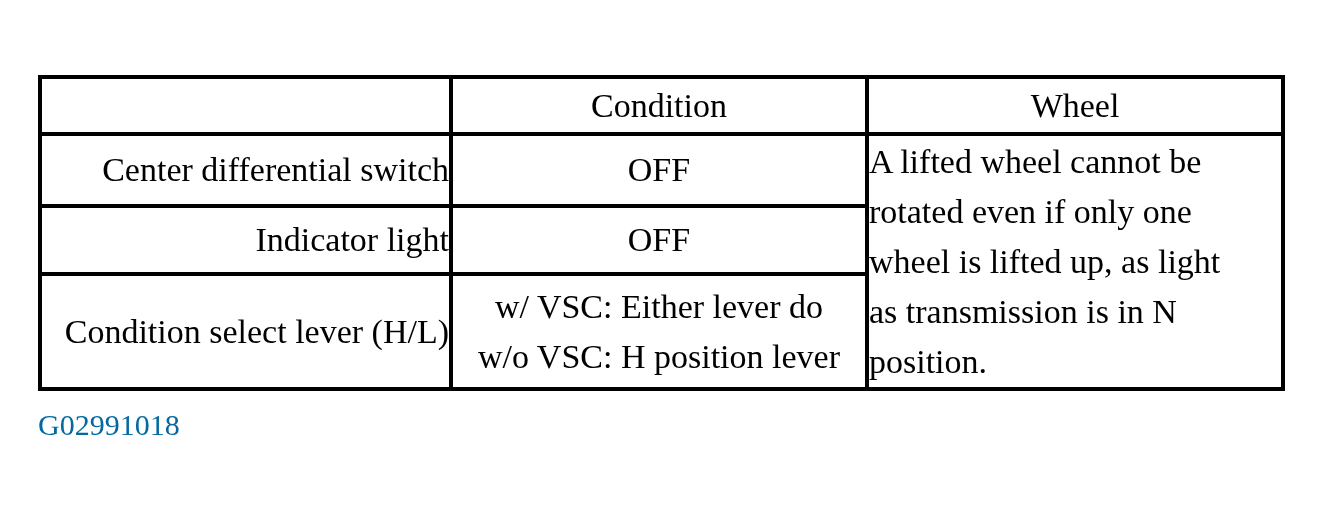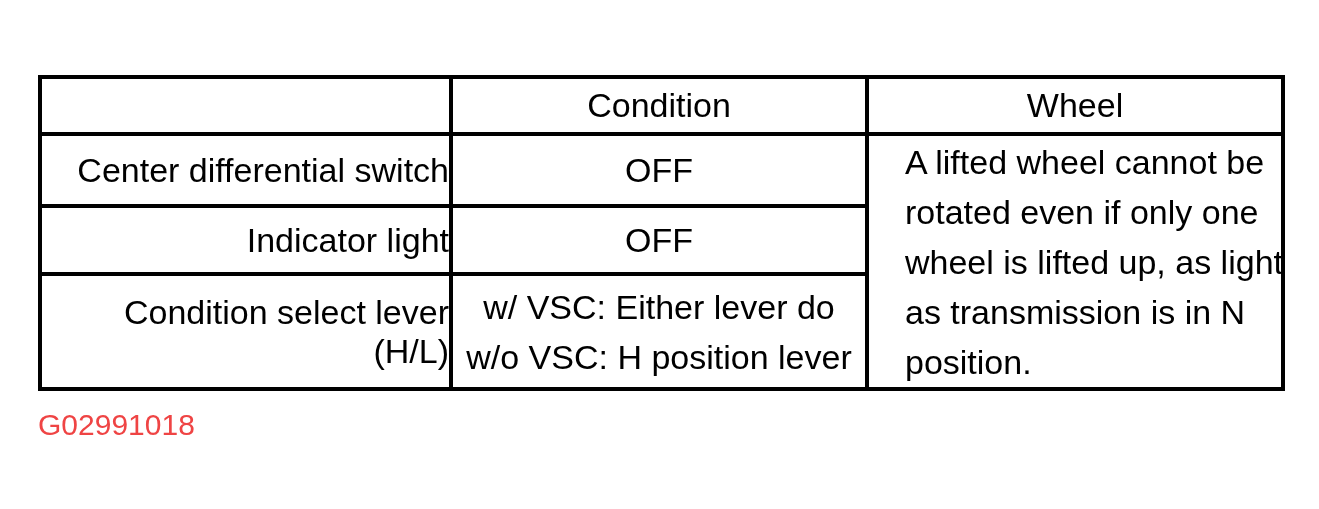--- a/index.html
+++ b/index.html
@@ -5,21 +5,21 @@
   html, body {
     margin: 0;
     padding: 0;
     background: #ffffff;
   }
   .page {
     position: relative;
     width: 1319px;
     height: 509px;
     background: #ffffff;
-    font-family: Liberation Sans, sans-serif;
+    font-family: Liberation Serif, serif;
     color: #000000;
     overflow: hidden;
   }
   table.spec-table {
     position: absolute;
     left: 38px;
     top: 75px;
     border-collapse: collapse;
     table-layout: fixed;
     width: 1243px;
@@ -46,32 +46,31 @@
   }
   .cell-wheel {
     text-align: left;
     padding-left: 10px;
     padding-right: 4px;
     vertical-align: middle;
   }
   .cell-wheel .note-line {
     line-height: 50px;
     white-space: nowrap;
-    padding-left: 36px;
   }
   .cond-multiline .cond-line {
     line-height: 50px;
     white-space: nowrap;
   }
   .caption {
     position: absolute;
     left: 38px;
     top: 408px;
     font-size: 30px;
-    color: #ef4444;
+    color: #0369a1;
     white-space: nowrap;
     text-align: center;
   }
 </style>
 </head>
 <body>
 
 <div class="page">
 
   <table class="spec-table">

